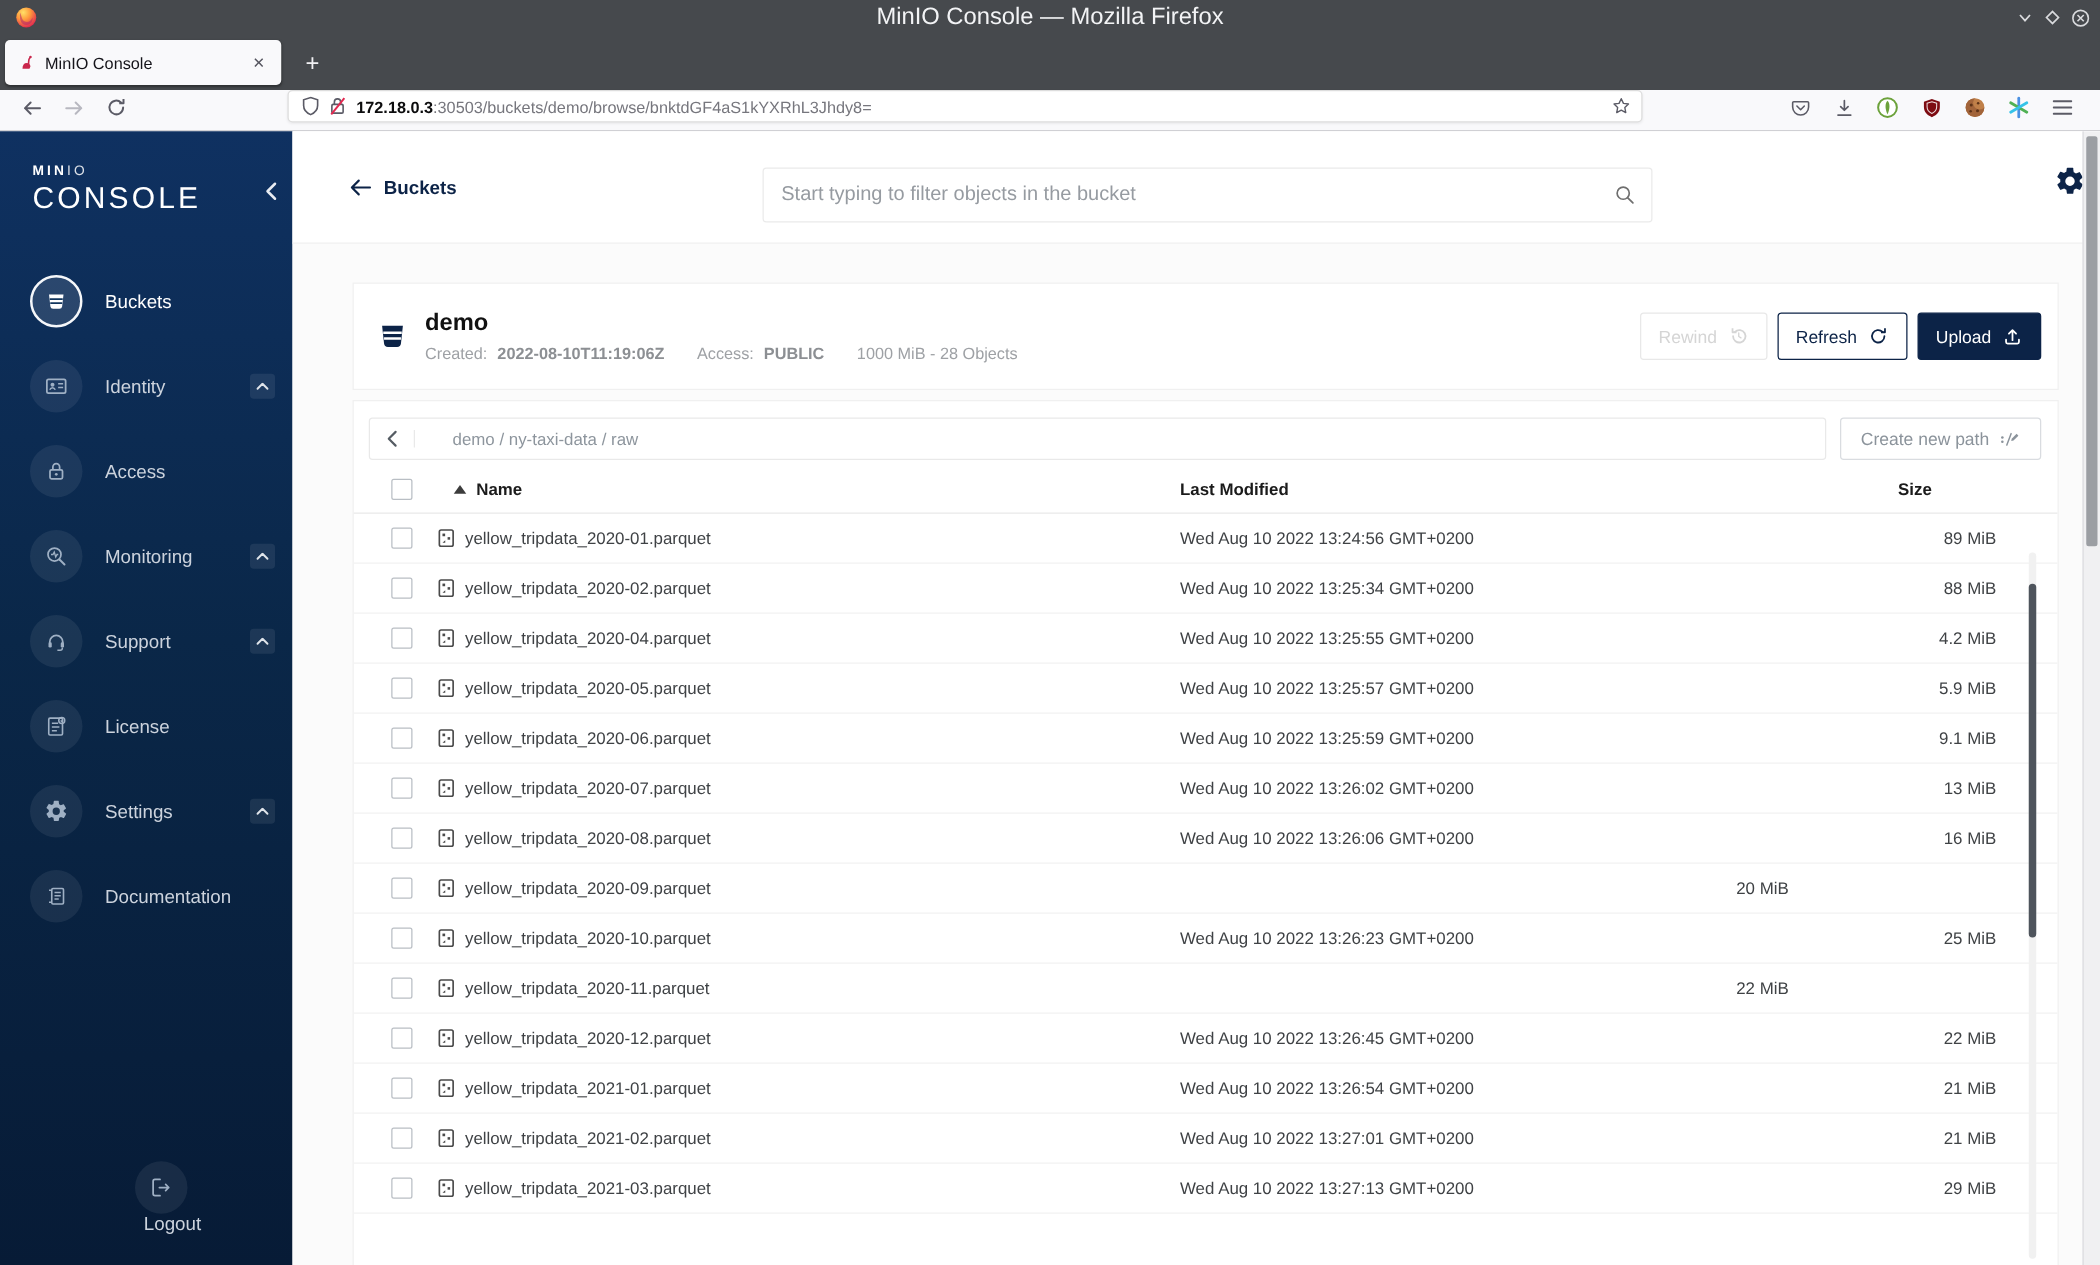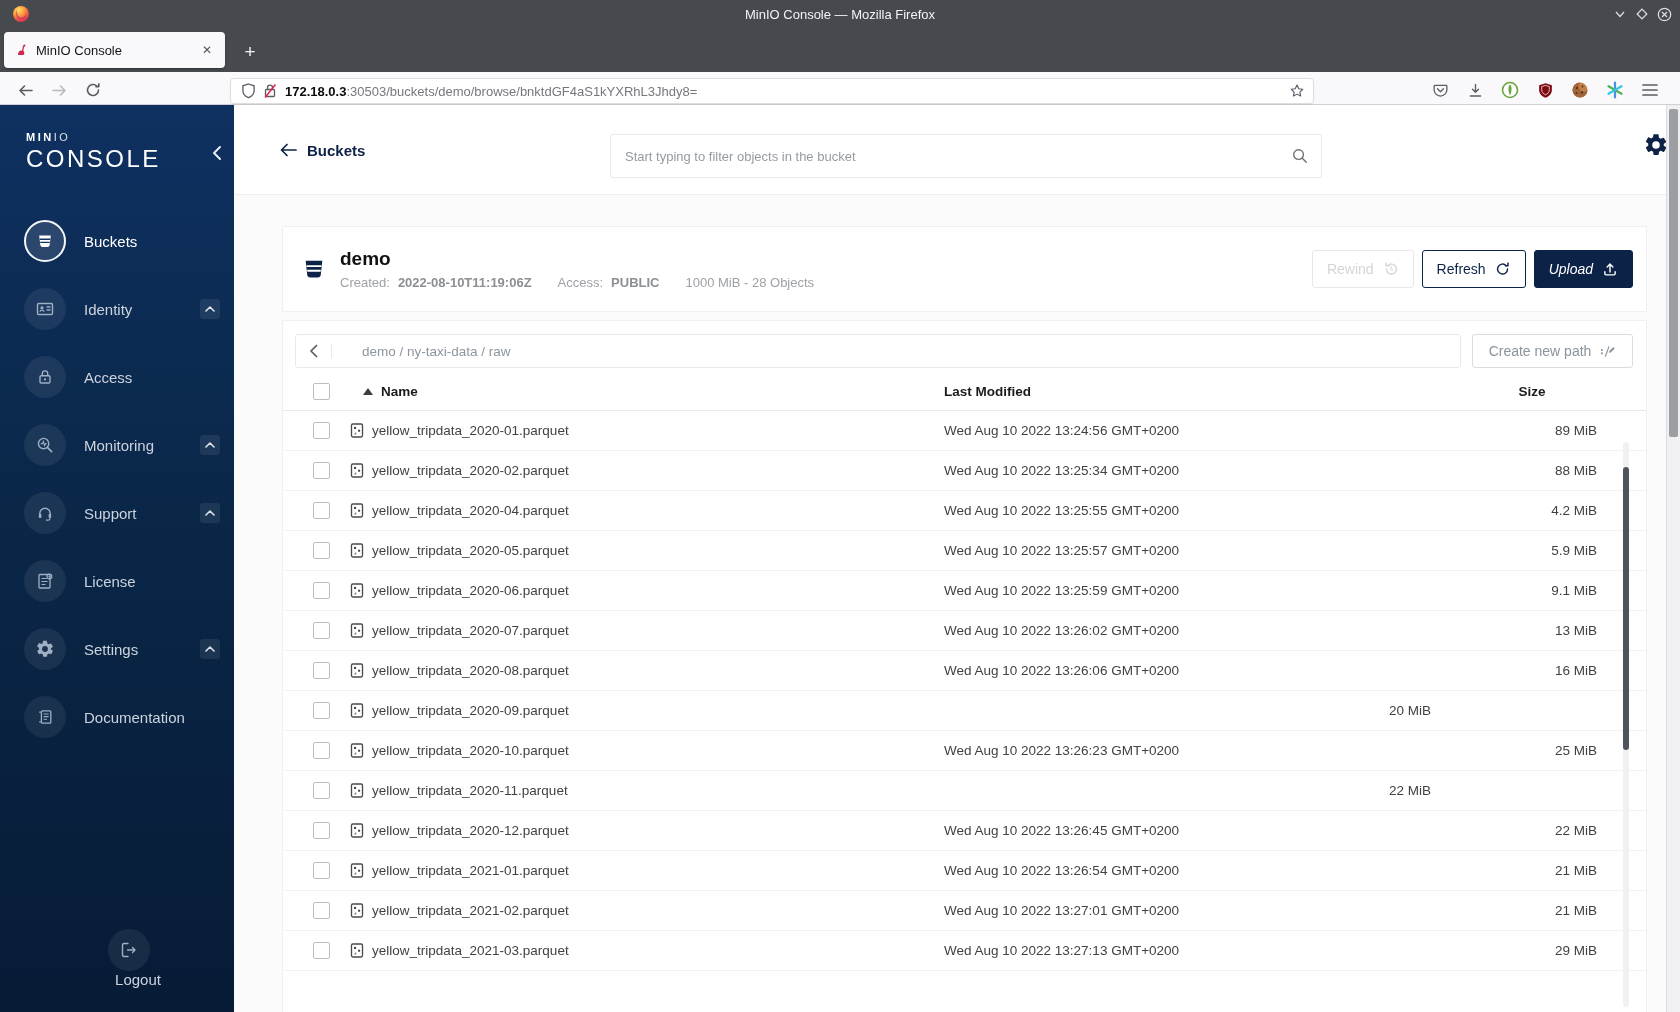--- a/index.html
+++ b/index.html
@@ -3,31 +3,31 @@
 <meta charset="utf-8">
 <style>
   * { margin:0; padding:0; box-sizing:border-box; }
   html,body { background:#2b2b2b; }
   body { font-family:"Liberation Sans", sans-serif; }
   .screen { position:relative; width:1680px; height:1012px; overflow:hidden; background:#fbfbfb; }
 
   
   .titlebar { position:relative; height:28px; background:#46494d; display:flex; align-items:center; }
   .ff-logo { margin-left:12px; }
-  .win-title { position:absolute; left:0; right:0; text-align:center; color:#f2f3f5; font-size:13px; }
+  .win-title { position:absolute; left:0; right:0; text-align:center; color:#f2f3f5; font-size:19px; }
   .win-controls { position:absolute; right:6px; top:0; height:28px; display:flex; align-items:center; gap:2px; }
   .win-btn { width:20px; height:20px; display:flex; align-items:center; justify-content:center; color:#d9dadd; }
 
   .tabbar { height:44px; background:#46494d; display:flex; align-items:flex-end; padding:0 0 4px 4px; }
   .tab { width:221px; height:36px; background:#f9f9fb; border-radius:4px; display:flex; align-items:center; padding:0 8px 0 10px; box-shadow:0 1px 2px rgba(0,0,0,.35); }
   .tab-title { flex:1; margin-left:8px; font-size:13px; color:#15141a; white-space:nowrap; overflow:hidden; }
   .tab-close { color:#55555f; font-size:12px; width:20px; height:20px; display:flex; align-items:center; justify-content:center; }
   .newtab-btn { width:30px; height:30px; margin:0 0 1px 10px; color:#f0f0f3; font-size:19px; display:flex; align-items:center; justify-content:center; }
 
-  .navbar { height:33px; background:#f9f9fb; border-bottom:1px solid #d0d0d4; display:flex; align-items:flex-end; padding:0 13px 0 8px; }
+  .navbar { height:33px; background:#f9f9fb; border-bottom:1px solid #d0d0d4; display:flex; align-items:flex-start; padding:0 13px 0 8px; }
   .nav-btn { width:34px; height:28px; display:flex; align-items:center; justify-content:center; color:#5b5b66; }
   .nav-btn.disabled { color:#b8b8c0; }
   .urlbar { margin-left:120px; width:1084px; height:26px; background:#fff; border:1px solid #ddd; border-radius:4px; display:flex; align-items:center; padding:0 8px 0 10px; box-shadow:0 1px 2px rgba(0,0,0,.06); }
   .url-text { flex:1; margin-left:8px; font-size:13px; white-space:nowrap; overflow:hidden; }
   .url-host { color:#0c0c0d; font-weight:bold; }
   .url-rest { color:#76767d; }
   .ext-icons { margin-left:auto; display:flex; gap:1px; }
   .ext-slot { width:34px; height:28px; display:flex; align-items:center; justify-content:center; color:#5b5b66; }
 
   
@@ -49,21 +49,21 @@
   .menu-item.active .mi-label { color:#fff; }
   .mi-chevron { margin-left:auto; margin-right:14px; width:20px; height:20px; border-radius:3px; background:rgba(255,255,255,.08); display:flex; align-items:center; justify-content:center; color:#dfe4ea; }
   .logout-item { position:absolute; left:0; right:0; bottom:15px;flex-direction:column; }
 
   
   .main { position:relative; flex:1; background:#fbfbfb; overflow:hidden; }
   .appheader { position:relative; height:90px; background:#fff; border-bottom:1px solid #efefef; }
   .back-link { position:absolute; left:46px; top:0; height:90px; display:flex; align-items:center; gap:10px; color:#0c2347; font-size:15px; font-weight:bold; }
   .back-arrow { color:#0c2347; }
   .filter-box { position:absolute; left:376px; top:29px; width:712px; height:44px; border:1px solid #eaeaea; border-radius:3px; background:#fff; display:flex; align-items:center; }
-  .filter-input { flex:1; border:0; outline:none; font-family:inherit; font-size:13px; color:#444; padding:0 10px 0 14px; background:transparent; }
+  .filter-input { flex:1; border:0; outline:none; font-family:inherit; font-size:16px; color:#444; padding:0 10px 0 14px; background:transparent; }
   .filter-input::placeholder { color:#969ba1; }
   .filter-search-icon { margin-right:12px; color:#6f6f6f; }
   .header-gear { position:absolute; right:11px; top:27px; width:26px; height:26px; color:#0c2347; }
 
   .content { position:absolute; top:90px; bottom:0; left:0; right:0; padding:31px 0 0 48px; }
   .card { width:1365px; background:#fff; border:1px solid #f0f0f0; }
 
   
   .bucket-card { height:86px; display:flex; align-items:center; padding:0 13px 0 18px; }
   .bucket-glyph { flex:0 0 26px; color:#0c2347; }
@@ -71,21 +71,21 @@
   .bucket-name { font-size:19px; font-weight:bold; color:#111; }
   .bucket-meta { margin-top:5px; display:flex; align-items:center; font-size:13px; }
   .meta-label { color:#9ea1a5; }
   .meta-value { color:#8c8f93; font-weight:bold; margin-left:8px; }
   .meta-gap { width:26px; }
   .meta-summary { color:#9ea1a5; }
   .bucket-actions { margin-left:auto; display:flex; gap:8px; }
   .btn { height:38px; border-radius:3px; font-size:14px; display:flex; align-items:center; justify-content:center; gap:9px; padding:16px 14px; background:#fff; font-family:inherit; }
   .btn-disabled { border:1px solid #e8e8e8; color:#d5d5d5; }
   .btn-outline { border:1px solid #0c2347; color:#0c2347; }
-  .btn-primary { border:1px solid #0c2347; background:#0c2347; color:#fff;font-style:italic; }
+  .btn-primary { border:1px solid #0c2347; background:#0c2347; color:#fff; }
 
   
   .browse-card { position:relative; margin-top:8px; height:700px; }
   .pathbar { display:flex; align-items:center; padding:13px 13px 0 12px; }
   .path-group { flex:1; height:34px; border:1px solid #e9e9e9; border-radius:3px; display:flex; align-items:center; }
   .path-back { width:36px; border-right:1px solid #e9e9e9; display:flex; align-items:center; justify-content:center; color:#555c63; }
   .path-crumbs { display:flex; align-items:center; padding-left:30px; font-size:13.5px; color:#8d959d; }
   .create-path-btn { margin-left:11px; width:161px; height:34px; border:1px solid #d9dce0; border-radius:3px; background:#fff; color:#8b939b; font-size:14px; font-family:inherit; display:flex; align-items:center; justify-content:center; gap:8px; }
 
   .thead, .trow { display:grid; grid-template-columns:36px 595px 1fr 166px; align-items:center; padding-left:30px; padding-right:13px; }

